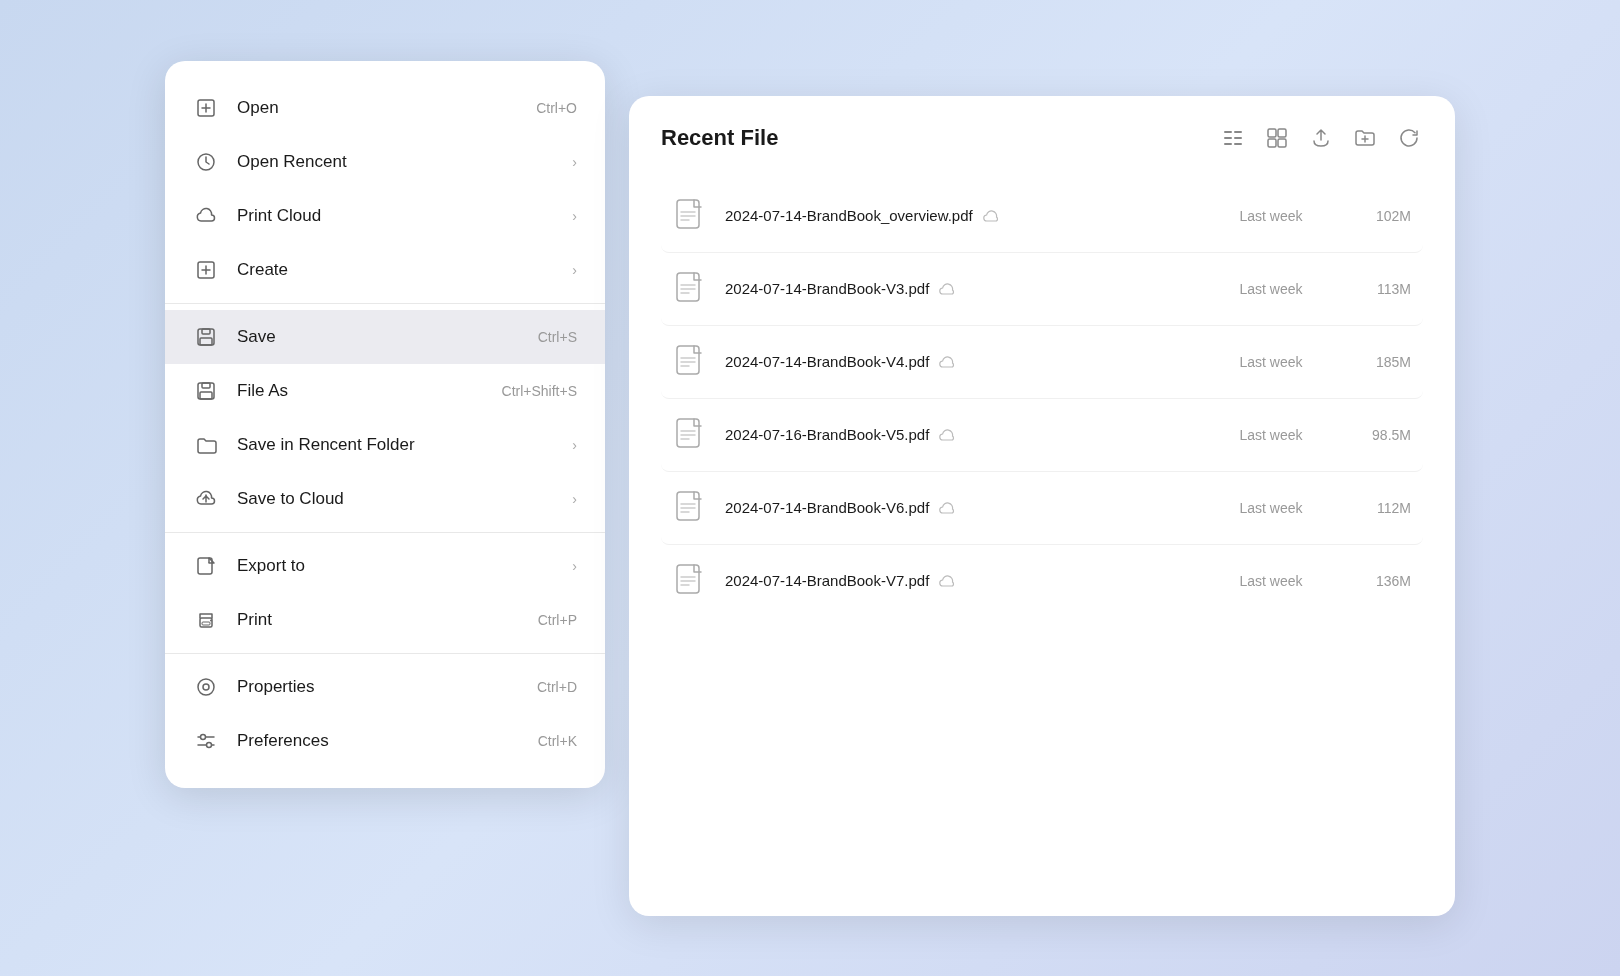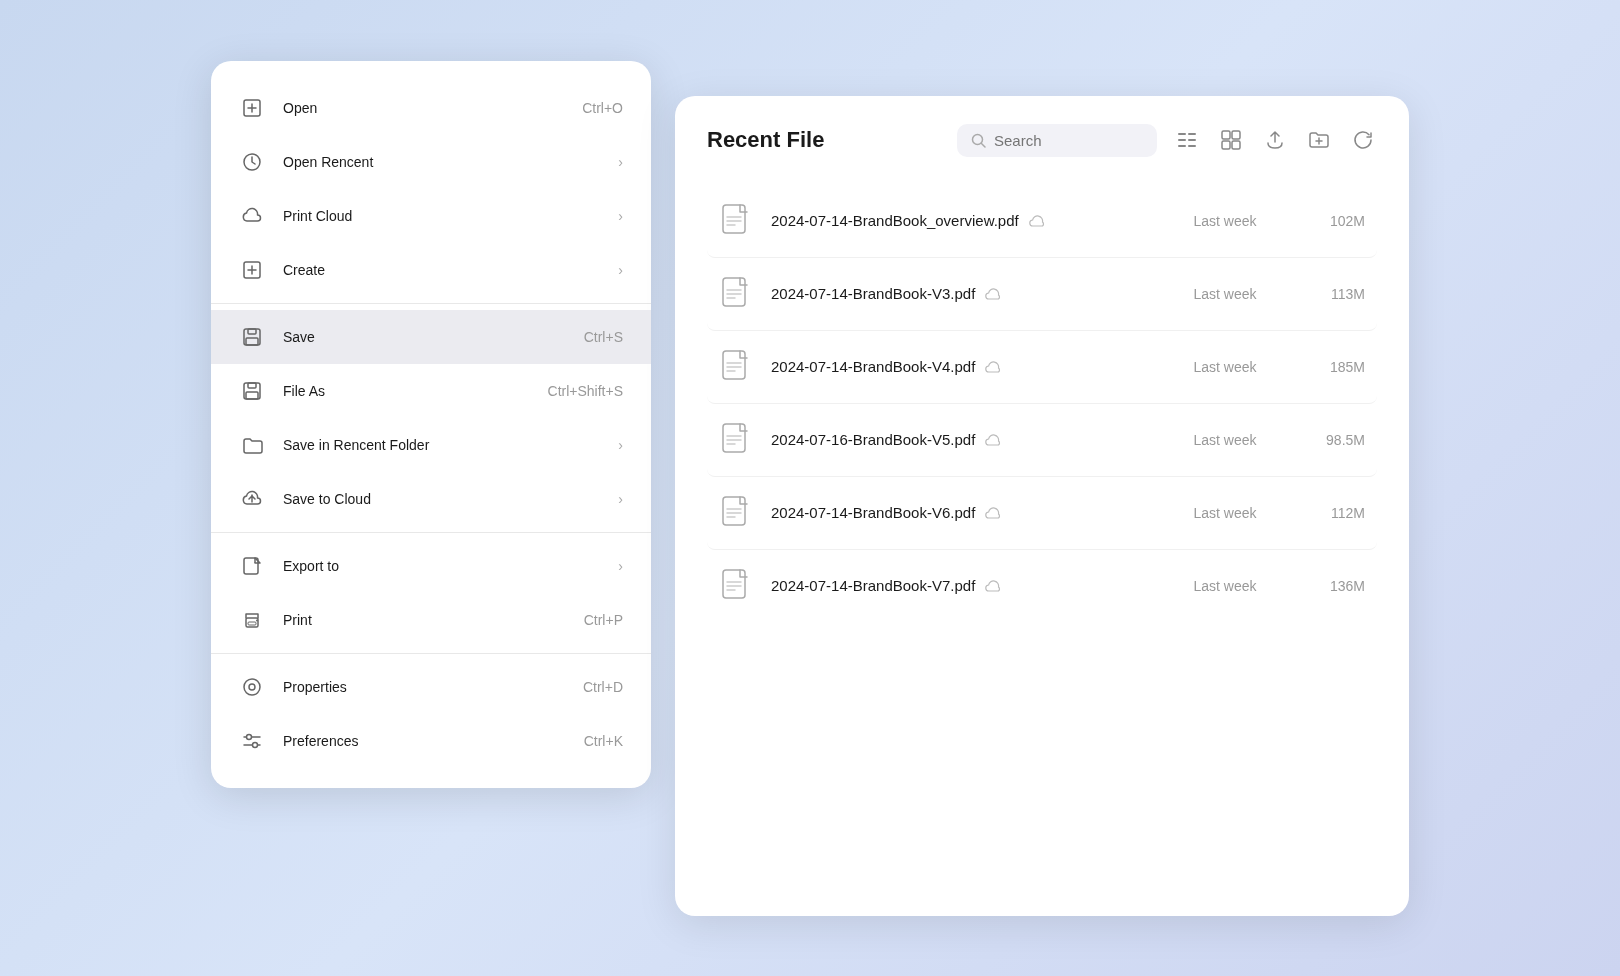--- a/index.html
+++ b/index.html
@@ -45,21 +45,21 @@
       height: 26px;
       flex-shrink: 0;
       display: flex;
       align-items: center;
       justify-content: center;
       margin-right: 18px;
       color: #555;
     }
     .menu-item-label {
       flex: 1;
-      font-size: 14px;
+      font-size: 17px;
       color: #1a1a1a;
       font-weight: 400;
     }
     .menu-item-shortcut {
       font-size: 14px;
       color: #999;
       margin-left: auto;
     }
     .menu-item-arrow {
       font-size: 14px;
@@ -69,21 +69,21 @@
     .menu-divider {
       height: 1px;
       background: #e8e8e8;
       margin: 6px 0;
     }
     
     .file-panel {
       background: #ffffff;
       border-radius: 20px;
       padding: 28px 32px;
-      width: 734px;
+      width: 826px;
       min-height: 820px;
       box-shadow: 0 8px 40px rgba(0,0,0,0.10);
       margin-top: 35px;
     }
     .file-panel-header {
       display: flex;
       align-items: center;
       margin-bottom: 28px;
     }
     .file-panel-title {
@@ -318,29 +318,20 @@
           </svg>
         </span>
         <span class="menu-item-label">Preferences</span>
         <span class="menu-item-shortcut">Ctrl+K</span>
       </div>
     </div>
 
   <div class="file-panel">
     <div class="file-panel-header">
       <span class="file-panel-title">Recent File</span>
-      <div class="search-bar">
-        <span class="search-icon">
-          <svg width="15" height="15" viewBox="0 0 15 15" fill="none">
-            <circle cx="6.5" cy="6.5" r="5" stroke="#aaa" stroke-width="1.5"></circle>
-            <line x1="10.5" y1="10.5" x2="14" y2="14" stroke="#aaa" stroke-width="1.5" stroke-linecap="round"></line>
-          </svg>
-        </span>
-        <input class="search-input" type="text" placeholder="Search" style="">
-      </div>
       <div class="toolbar-icons">
         <div class="toolbar-icon">
           <svg width="22" height="22" viewBox="0 0 22 22" fill="none">
             <rect x="2" y="4" width="8" height="2" rx="1" fill="#888"></rect>
             <rect x="12" y="4" width="8" height="2" rx="1" fill="#888"></rect>
             <rect x="2" y="10" width="8" height="2" rx="1" fill="#888"></rect>
             <rect x="12" y="10" width="8" height="2" rx="1" fill="#888"></rect>
             <rect x="2" y="16" width="8" height="2" rx="1" fill="#888"></rect>
             <rect x="12" y="16" width="8" height="2" rx="1" fill="#888"></rect>
           </svg>

